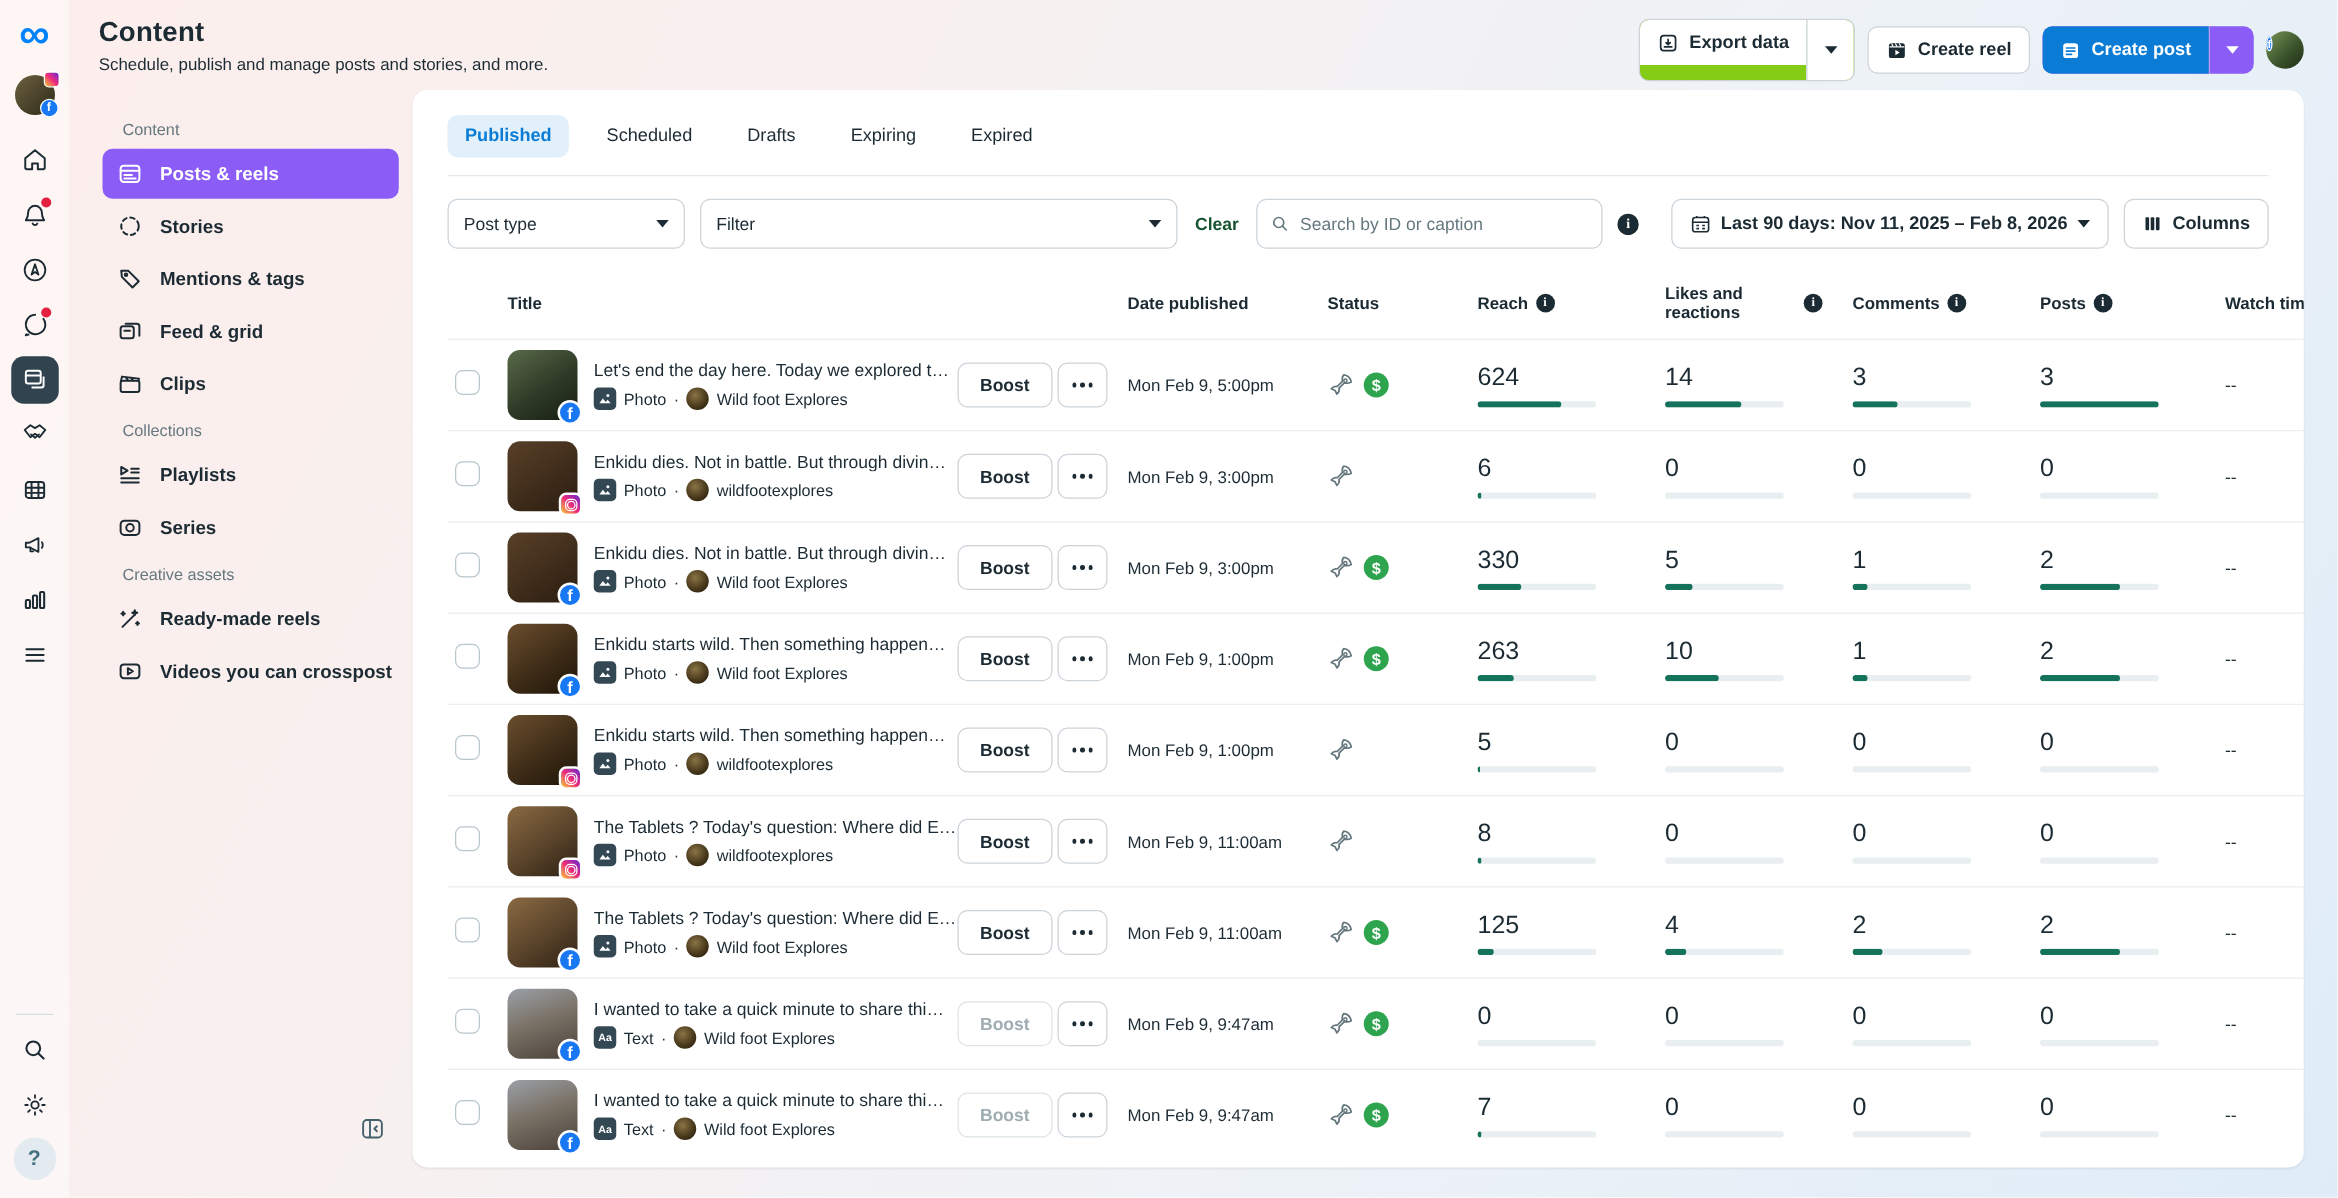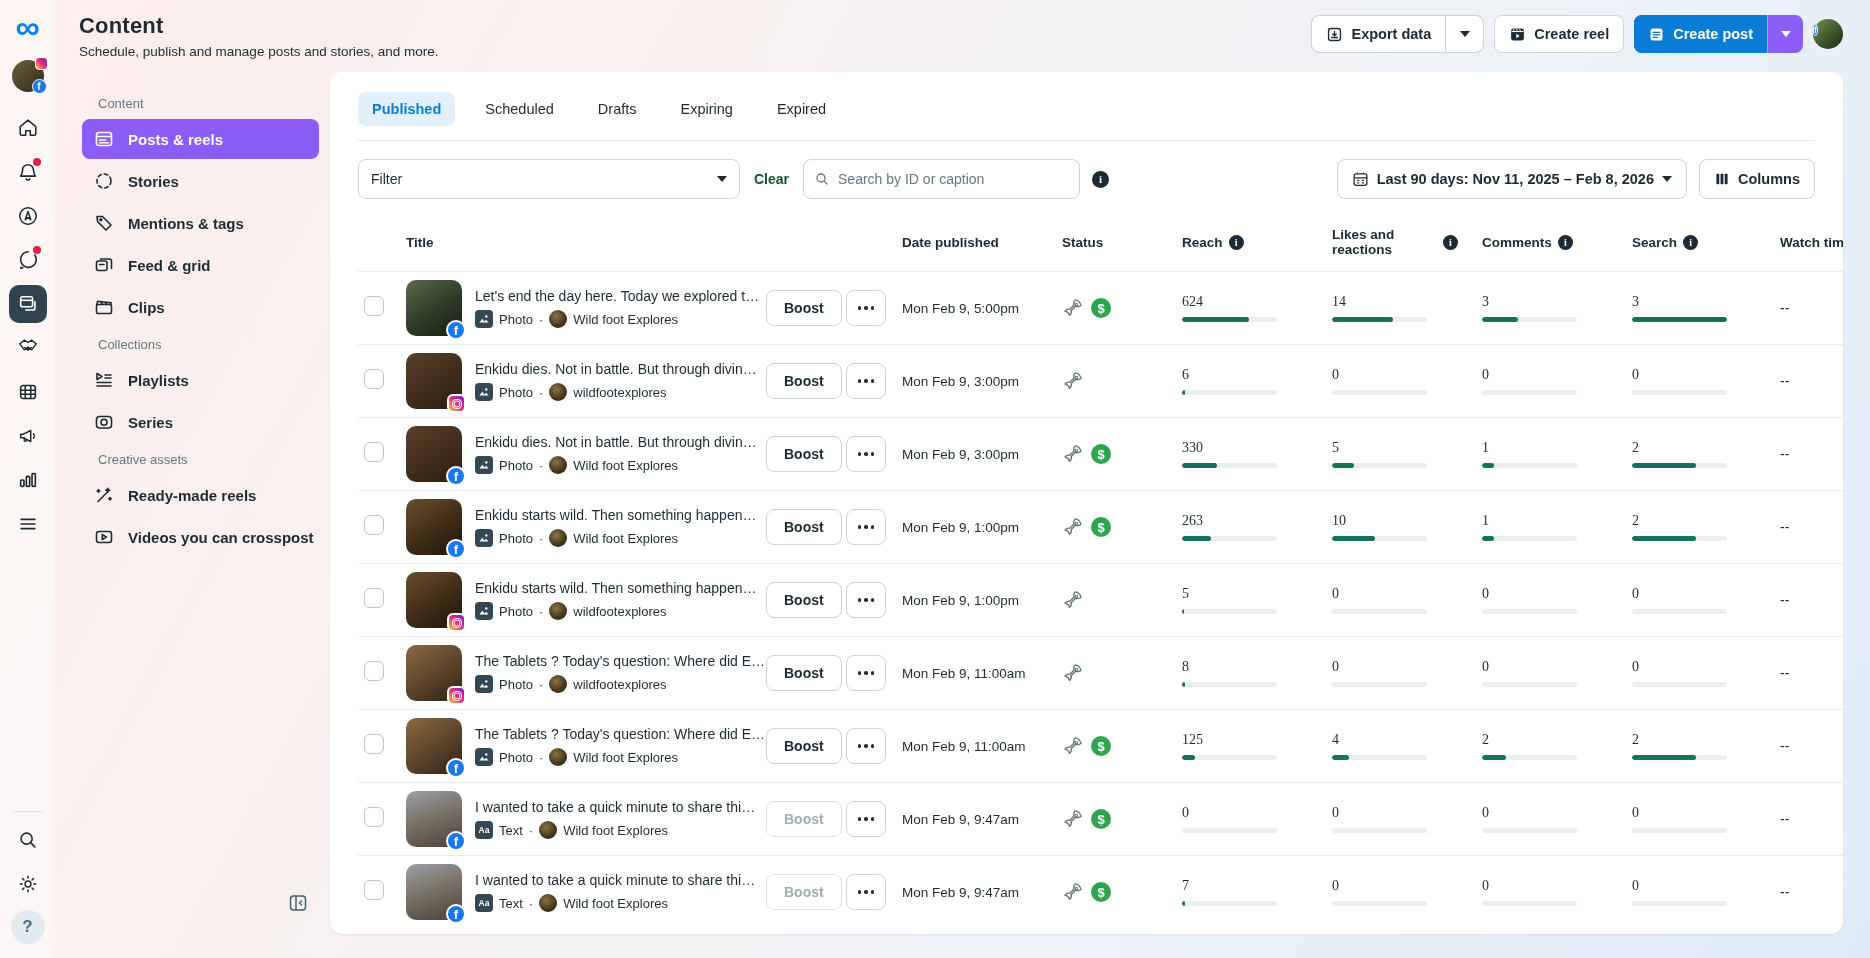--- a/index.html
+++ b/index.html
@@ -35,21 +35,21 @@
   
   .right { flex:1; display:flex; flex-direction:column; min-width:0; }
   .topbar { height:72px; flex:0 0 72px; display:flex; align-items:flex-start; justify-content:space-between;
             padding:13px 27px 0 24px; }
   .page-title { font-size:22px; font-weight:700; letter-spacing:.2px; }
   .page-sub { font-size:13.5px; margin-top:5px; color:#1c2b33; }
   .top-actions { display:flex; align-items:center; gap:10px; margin-top:2px; }
   .btn { height:38px; display:inline-flex; align-items:center; gap:8px; border:1px solid #ccd3d9; background:#fff;
          border-radius:8px; padding:0 14px; font-size:14.5px; font-weight:600; color:#1c2b33; cursor:pointer;
          font-family:inherit; }
-  .split { display:inline-flex; height:38px; border:1px solid #ccd3d9; border-radius:8px; background:#a3a3a3; overflow:hidden; }
+  .split { display:inline-flex; height:50px; border:1px solid #ccd3d9; border-radius:8px; background:#84cc16; overflow:hidden; }
   .split .btn { border:none; border-radius:0; height:36px; }
   .split .caret-part { width:38px; display:grid; place-items:center; border-left:1px solid #ccd3d9; cursor:pointer; background:#fff; }
   .blue-split { display:inline-flex; height:38px; border-radius:8px; overflow:hidden; background:#8b5cf6; }
   .blue-split .btn { background:#0a7cd6; color:#fff; border:none; border-radius:0; }
   .blue-split .caret-part { width:36px; display:grid; place-items:center; border-left:1px solid rgba(255,255,255,.4); cursor:pointer; }
   .caret { width:0; height:0; border-left:5px solid transparent; border-right:5px solid transparent; border-top:6px solid #1c2b33; }
   .caret.white { border-top-color:#fff; }
   .top-avatar { width:30px; height:30px; border-radius:50%; position:relative; cursor:pointer;
                 background:linear-gradient(135deg,#7a9456,#39512a 60%,#1f2f16); }
   .top-avatar .mini.fb { width:14px; height:14px; font-size:9px; right:-3px; bottom:-2px; }
@@ -129,21 +129,21 @@
            color:#1c2b33; cursor:pointer; font-family:inherit; }
   .boost.disabled { color:#9fadb3; border-color:#dde3e6; }
   .more-btn { border:1px solid #ccd3d9; background:#fff; border-radius:8px; width:40px; height:36px; cursor:pointer;
               display:grid; place-items:center; }
   .more-btn .d { display:flex; gap:3px; }
   .more-btn .d i { width:3.5px; height:3.5px; border-radius:50%; background:#1c2b33; }
   .datecell { font-size:13.5px; }
   .statuscell { display:flex; align-items:center; gap:7px; }
   .money { width:20px; height:20px; border-radius:50%; background:#2fa44e; color:#fff; font-weight:700; font-size:13px;
            display:grid; place-items:center; }
-  .metric .num { font-size:14px; margin-bottom:7px;font-family:Liberation Serif, serif; }
+  .metric .num { font-size:20px; margin-bottom:7px; }
   .bar { width:95px; height:5px; border-radius:3px; background:#e9eef0; overflow:hidden; }
   .bar i { display:block; height:100%; border-radius:3px; background:#15735b; }
   .watchcell { font-size:14px; }
 </style>
 </head>
 <body>
 
 <div class="app">
 
   <nav class="rail">
@@ -379,20 +379,24 @@
         <div class="tabs" id="tabs">
             <button class="tab active">Published</button>
             <button class="tab">Scheduled</button>
             <button class="tab">Drafts</button>
             <button class="tab">Expiring</button>
             <button class="tab">Expired</button>
           </div>
         <div class="tabs-divider"></div>
 
         <div class="filterbar">
+          <div class="fake-select post-type">
+            <span>Post type</span>
+              <span class="caret"></span>
+          </div>
           <div class="fake-select filter">
             <span>Filter</span>
               <span class="caret"></span>
           </div>
           <button class="clear-link">Clear</button>
           <div class="search-box">
             <svg width="16" height="16" viewBox="0 0 24 24" fill="none" stroke="#65787f" stroke-width="2" stroke-linecap="round">
                 <circle cx="10.5" cy="10.5" r="6"></circle>
                 <path d="m15.2 15.2 4.3 4.3"></path>
               </svg>
@@ -438,21 +442,21 @@
               </div>
             <div style="padding-right:24px;">
                 <span>Likes and reactions</span>
                 <span class="info-i" style="margin-left:auto;">i</span>
               </div>
             <div>
                 <span>Comments</span>
                 <span class="info-i">i</span>
               </div>
             <div>
-                <span>Search</span>
+                <span>Posts</span>
                 <span class="info-i">i</span>
               </div>
             <div>
                 <span>Watch time</span>
               </div>
           </div>
           <div id="tbody">
   <div class="grid-row trow">
     <div><span class="checkbox"></span></div>
     <div class="c-title">

